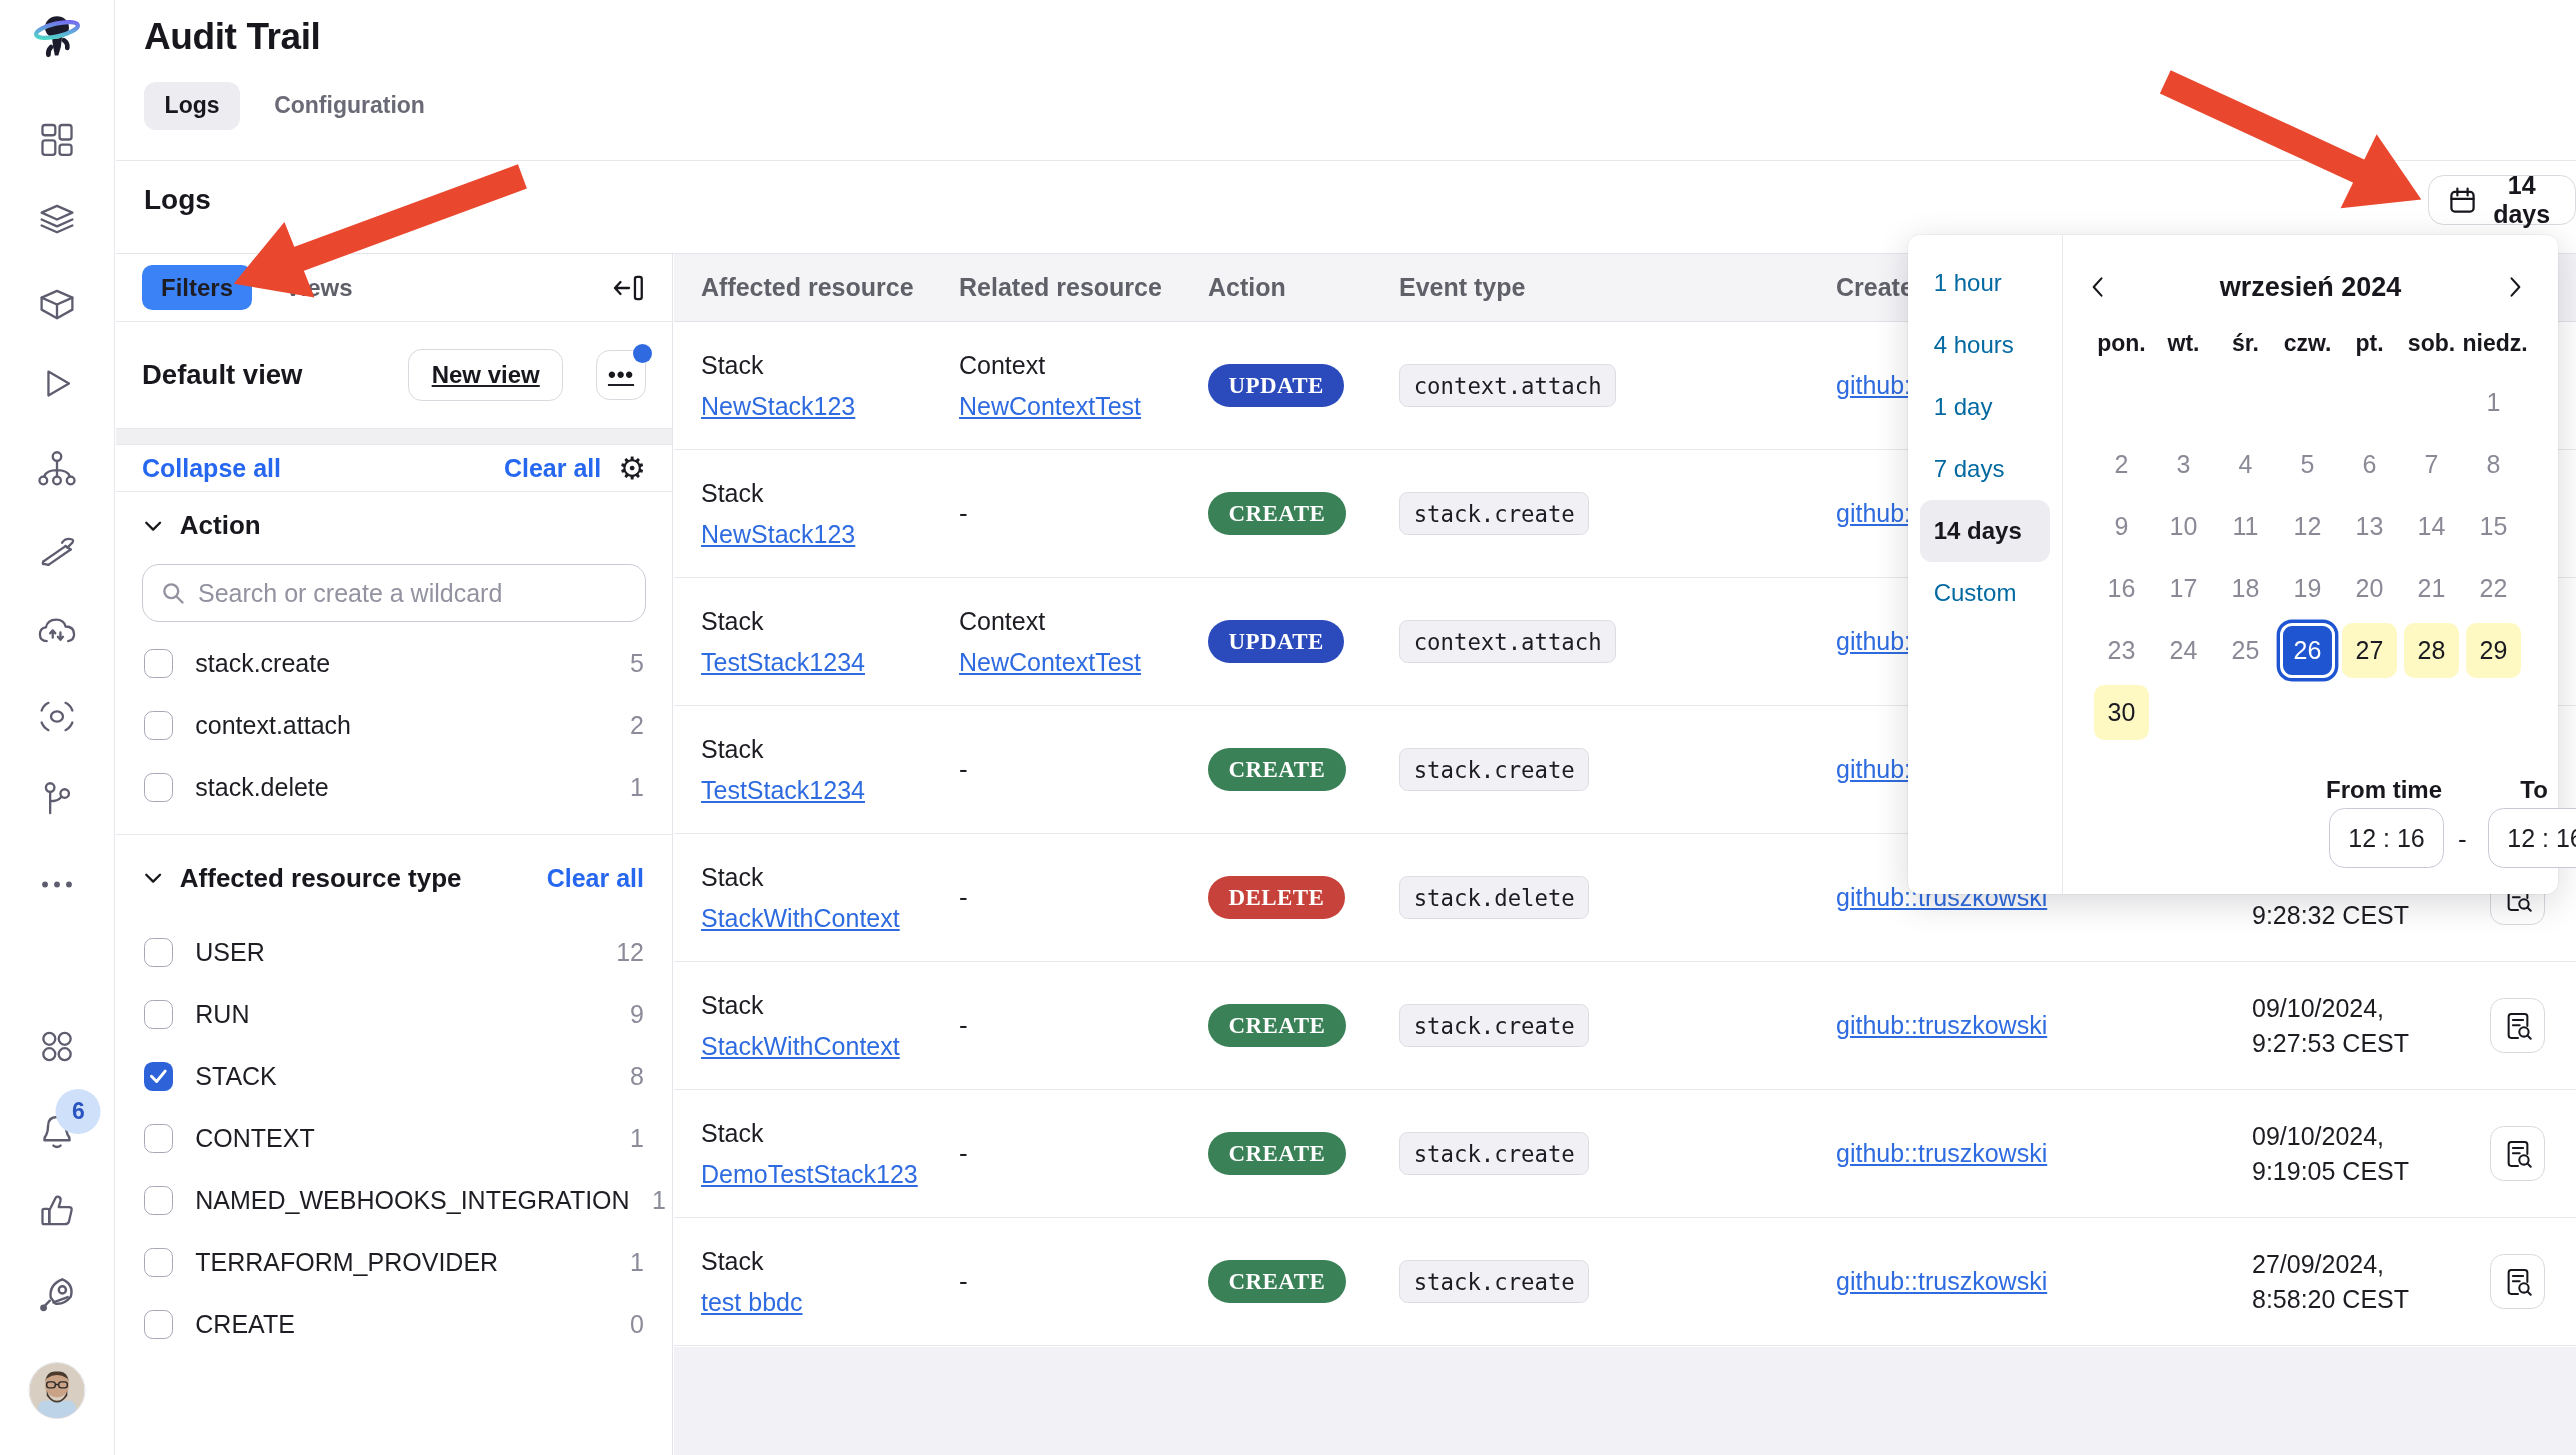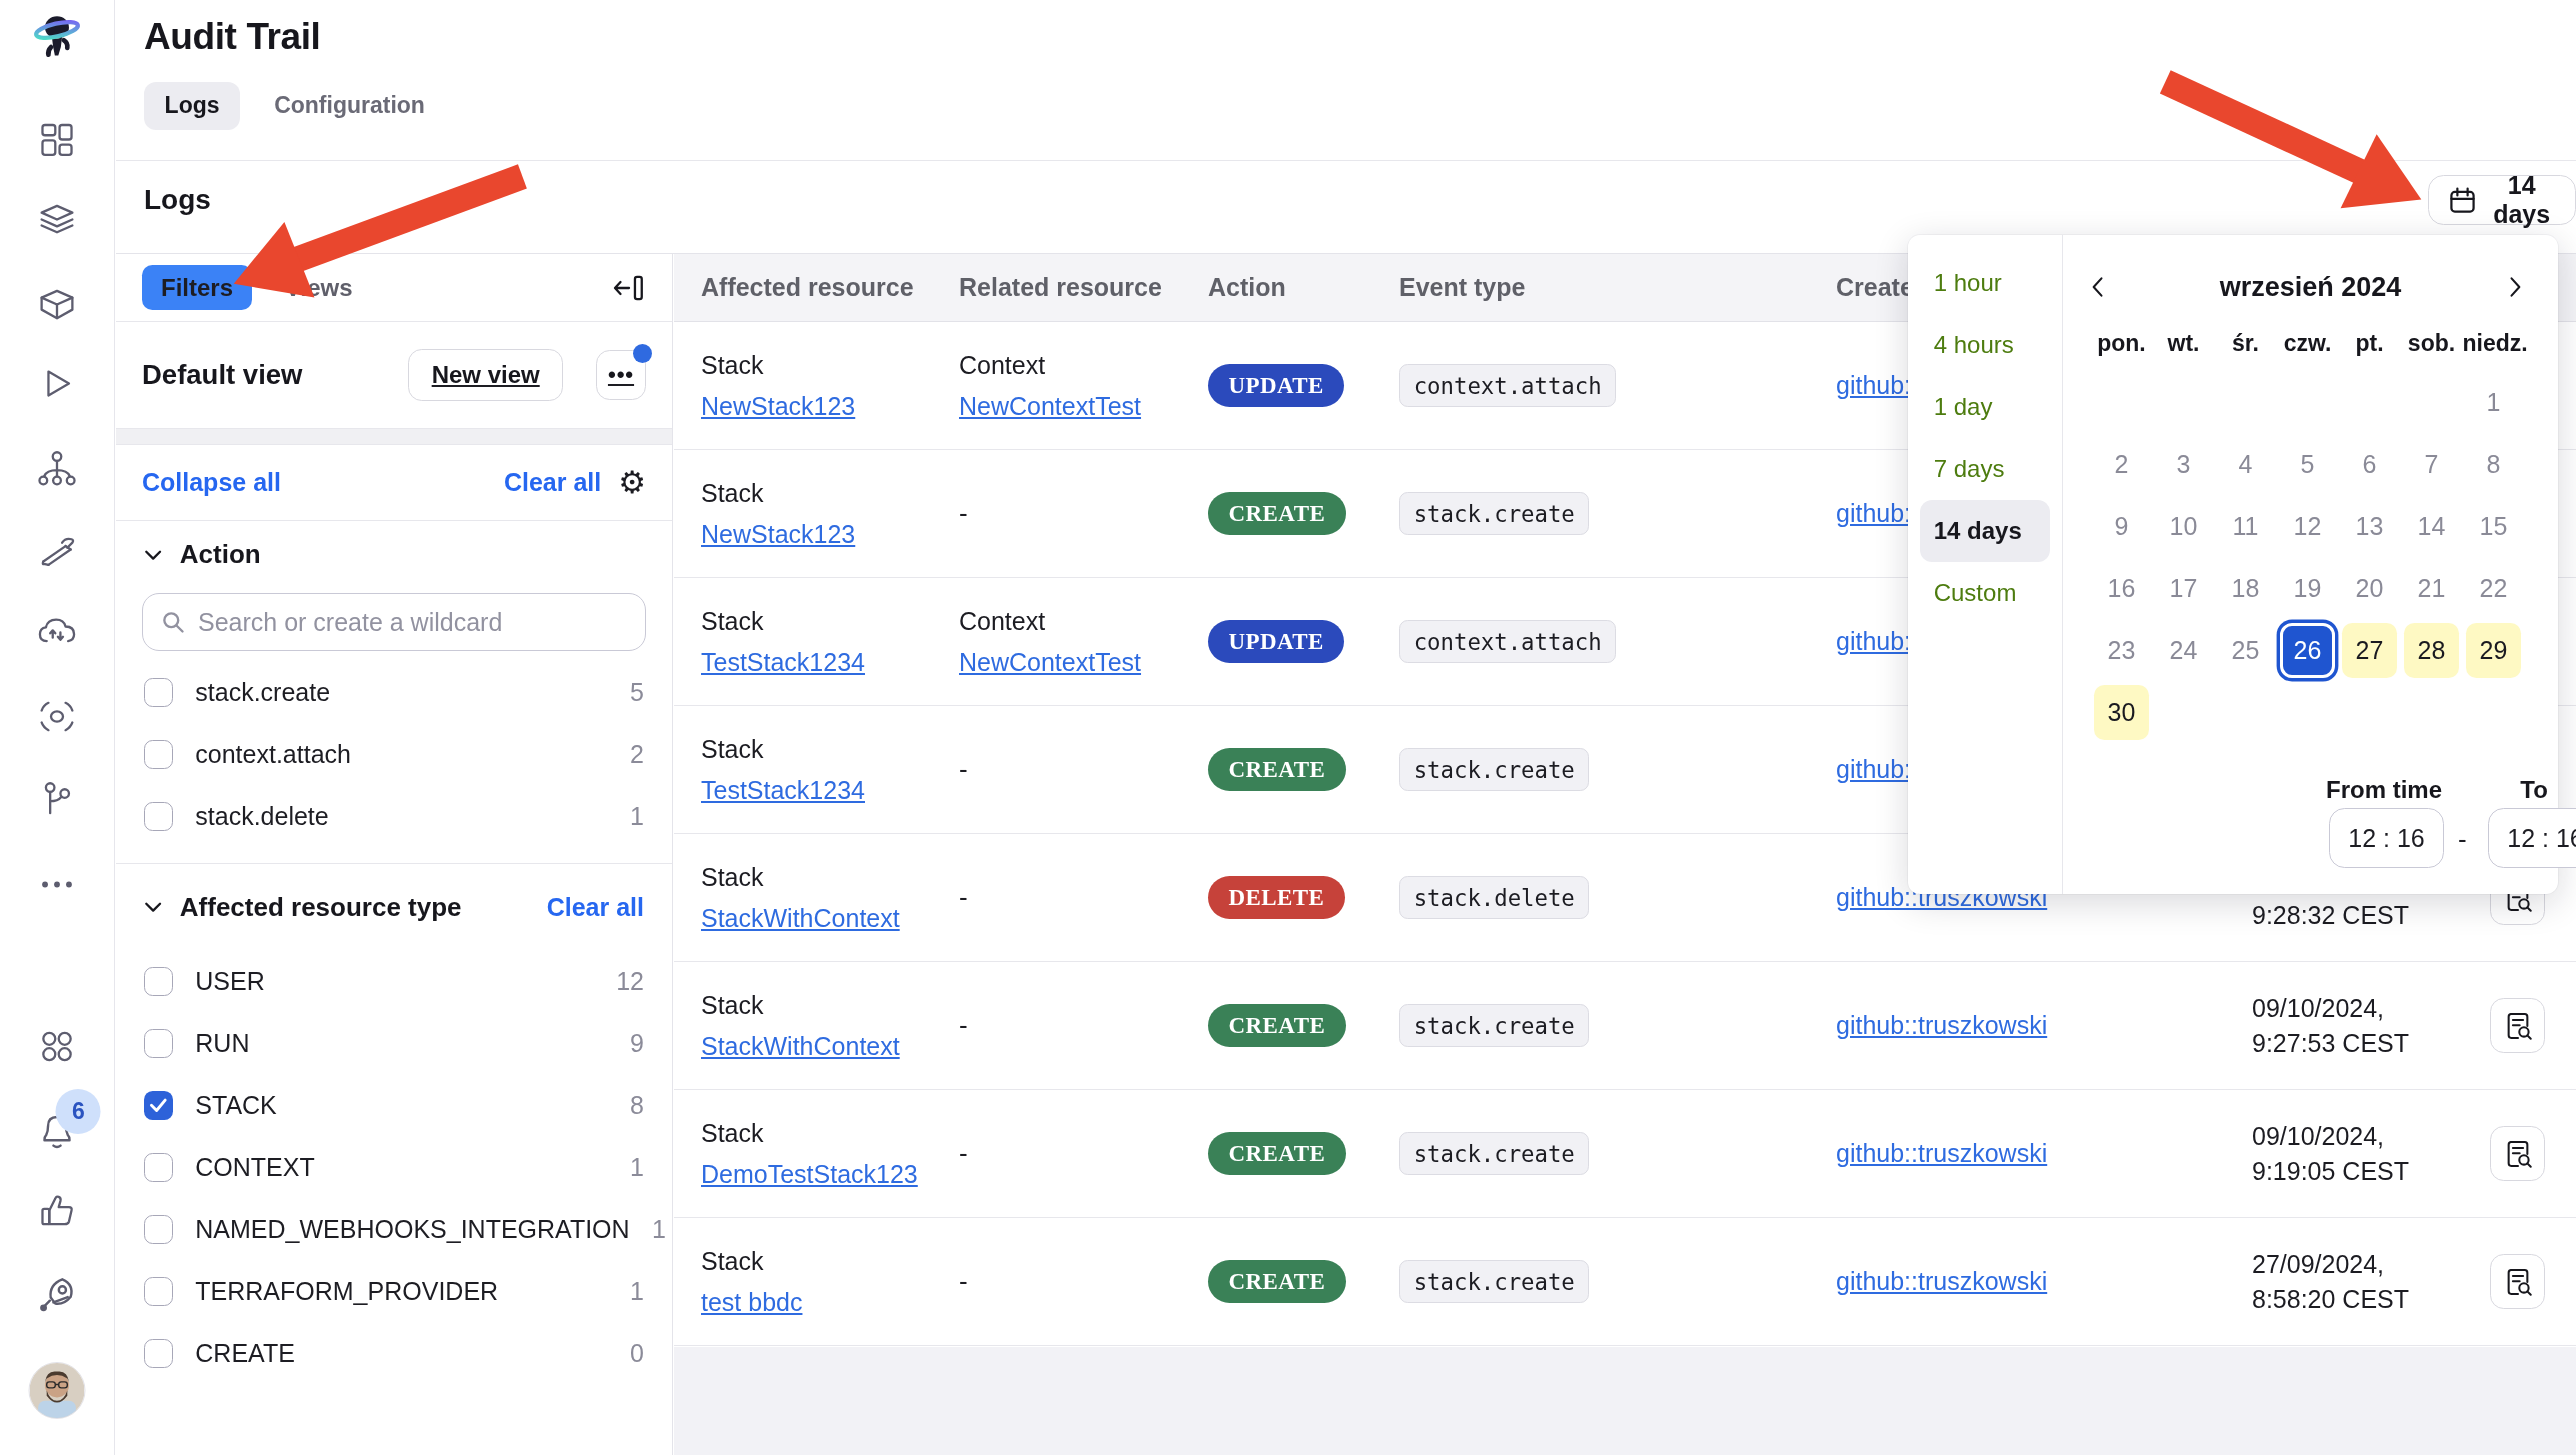--- a/index.html
+++ b/index.html
@@ -31,21 +31,21 @@
   .fp-row1 { height:68px; border-bottom:0.9px solid #e7e7ec; display:flex; align-items:center; padding:0 26px; gap:33px; }
   .fp-pill { background:#3b82f6; border-radius:10.3px; padding:8.6px 19px; font-size:24px; font-weight:700; cursor:pointer; }
   .fp-views { font-size:24px; font-weight:600; color:#5f5f6a; cursor:pointer; }
   .fp-collapse { margin-left:auto; cursor:pointer; }
   .fp-row2 { height:107px; border-bottom:0.9px solid #e7e7ec; display:flex; align-items:center; padding:0 26px; }
   .fp-viewname { font-size:27.5px; font-weight:800; color:#17171d; }
   .btn-outline { border:0.9px solid #d8d8df; border-radius:13.7px; background:#fff; padding:11.2px 22.3px; font-size:24px; font-weight:600; color:#17171d; cursor:pointer; }
   .more-btn { position:relative; width:50px; height:50px; border:0.9px solid #d8d8df; border-radius:13.7px; background:#fff; display:flex; align-items:center; justify-content:center; font-size:22.3px; font-weight:800; color:#17171d; letter-spacing:0.9px; cursor:pointer; }
   .more-dot { position:absolute; top:-6.9px; right:-6.9px; width:19px; height:19px; border-radius:50%; background:#2f6ae0; }
   .fp-gap { height:16.3px; background:#f0f0f3; border-bottom:0.9px solid #e7e7ec; }
-  .fp-row3 { height:76px; border-bottom:0.9px solid #e7e7ec; display:flex; align-items:center; padding:0 26px; }
+  .fp-row3 { height:47px; border-bottom:0.9px solid #e7e7ec; display:flex; align-items:center; padding:0 26px; }
   .link-blue { color:#2667f0; font-size:25px; font-weight:600; cursor:pointer; }
   .gear { margin-left:17px; font-size:31px; color:#1c1c22; cursor:pointer; line-height:1; }
   .fgroup-head { display:flex; align-items:center; gap:15.5px; padding:0 26px; font-size:26px; font-weight:800; color:#17171d; }
   .chev { cursor:pointer; }
   .search-wrap { margin:5.2px 26px 0 26px; height:58px; border:0.9px solid #c9c9d6; border-radius:17px; display:flex; align-items:center; padding:0 17px; gap:12px; background:#fff; }
   .search-wrap input { border:none; outline:none; font-size:25px; color:#1d1d23; width:100%; font-family:"Liberation Sans",sans-serif; background:transparent; }
   .search-wrap input::placeholder { color:#9292a0; }
   .opt-row { height:62px; display:flex; align-items:center; padding:0 28px; gap:22.3px; cursor:pointer; }
   .opt-label { font-size:25px; color:#1d1d23; }
   .opt-count { margin-left:auto; font-size:25px; color:#8b8b99; }
@@ -70,21 +70,21 @@
   .dash { font-size:26px; color:#1c1c22; }
   .abadge { display:inline-block; color:#fff; font-size:23px; font-weight:700; letter-spacing:0.4px; padding:8.6px 20.6px; border-radius:858px;font-family:Liberation Serif, serif; }
   .echip { display:inline-block; font-family:"DejaVu Sans Mono",monospace; font-size:22.3px; color:#1c1c22; background:#f1f1f5; border:0.9px solid #dcdce3; border-radius:8.6px; padding:7.7px 13.7px; }
   .tstamp { padding-left:120px; font-size:25px; color:#1c1c22; line-height:1.4; }
   .rowicon { width:55px; height:55px; border:0.9px solid #d8d8df; border-radius:13.7px; display:flex; align-items:center; justify-content:center; cursor:pointer; justify-self:center; background:#fff; }
   .tfoot { position:absolute; left:0; right:0; bottom:0; top:1093px; background:#f2f2f6; }
 
   
   .popup { position:absolute; left:1908px; top:235px; width:650px; height:659px; background:#fff; border-radius:12px; box-shadow:0 8.6px 34px rgba(20,20,40,.16), 0 0 0 0.9px rgba(20,20,40,.04); z-index:40; display:flex; }
   .qcol { width:155px; border-right:0.9px solid #e7e7ec; padding-top:17px; }
-  .qopt { height:62px; display:flex; align-items:center; margin:0 12px; padding:0 13.7px; font-size:24px; font-weight:500; color:#4d7c0f; border-radius:12px; cursor:pointer; white-space:nowrap; }
+  .qopt { height:62px; display:flex; align-items:center; margin:0 12px; padding:0 13.7px; font-size:24px; font-weight:500; color:#0369a1; border-radius:12px; cursor:pointer; white-space:nowrap; }
   .qopt.sel { background:#ececf1; font-weight:800; color:#17171d; }
   .calcol { flex:1; position:relative; }
   .cal-head { position:absolute; left:0; right:0; top:33px; height:38px; display:flex; align-items:center; }
   .cal-nav { width:38px; height:38px; display:flex; align-items:center; justify-content:center; cursor:pointer; }
   .cal-nav.prev { margin-left:15.5px; } .cal-nav.next { margin-right:24px; margin-left:auto; }
   .cal-month { position:absolute; left:0; right:0; text-align:center; font-size:27px; font-weight:800; color:#17171d; }
   .wdays { position:absolute; left:27.5px; top:95px; display:grid; grid-template-columns:repeat(7,62px); }
   .wdays span { font-size:23px; font-weight:800; color:#17171d; text-align:center; }
   .dgrid { position:absolute; left:27.5px; top:136px; display:grid; grid-template-columns:repeat(7,62px); grid-auto-rows:62px; }
   .dcell { display:flex; align-items:center; justify-content:center; }

